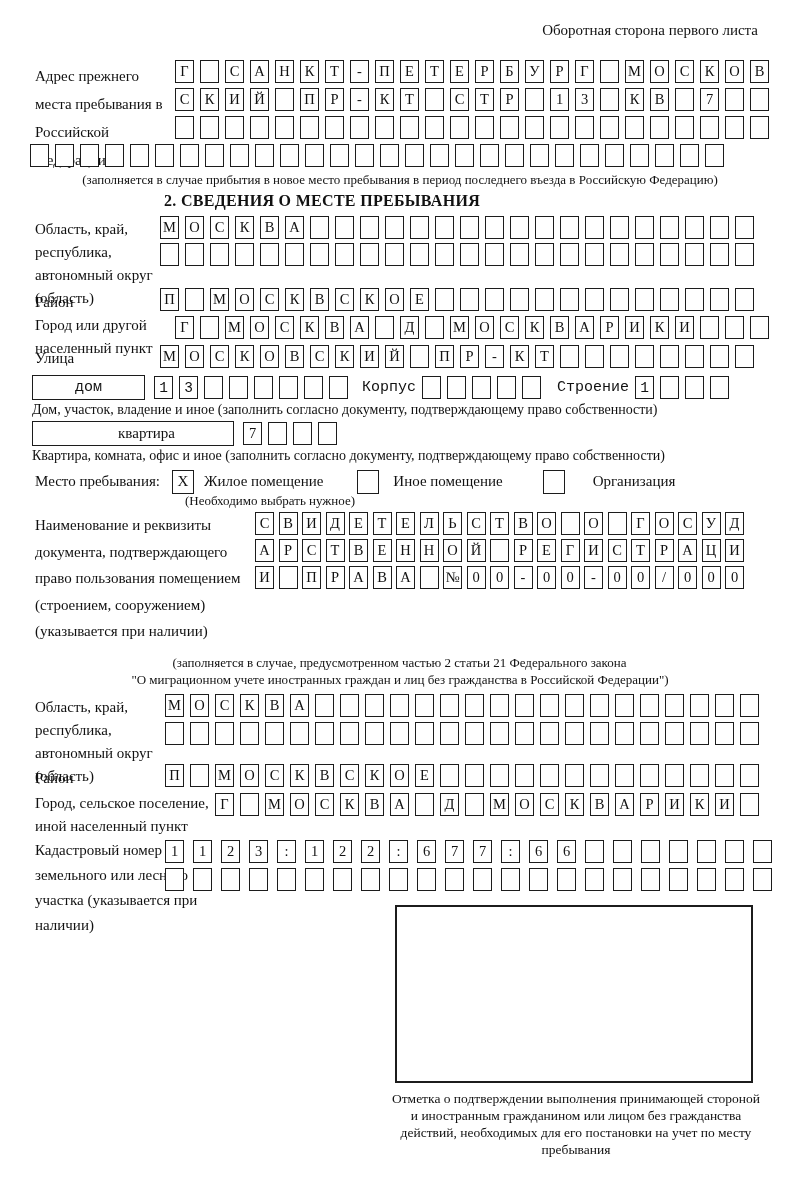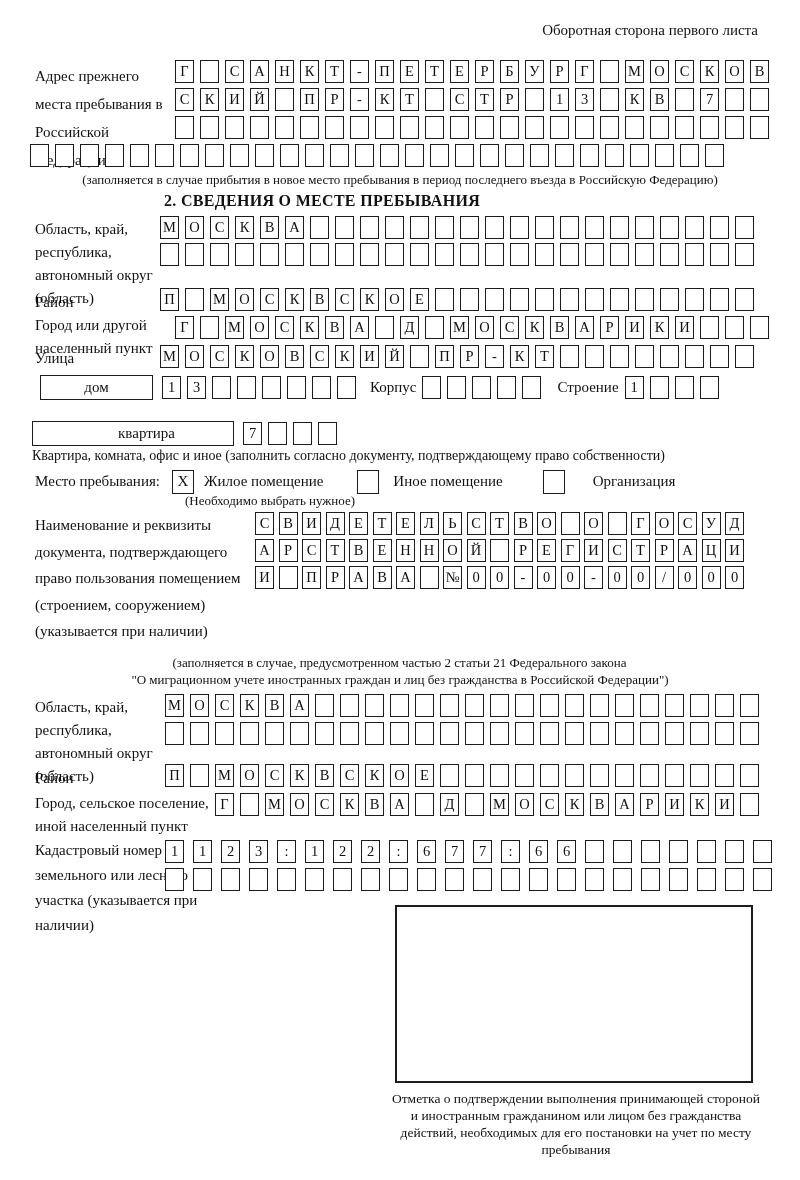--- a/index.html
+++ b/index.html
@@ -299,21 +299,21 @@
       <span class="cell"></span>
       <span class="cell"></span>
       <span class="cell"></span>
       <span class="cell"></span>
       <span class="cell"></span>
       <span class="cell"></span>
       <span class="cell"></span>
       <span class="cell"></span>
     </div>
 
-  <div class="abs inline-row" style="left:40px; top:375px;">
+  <div class="abs inline-row" style="left:32px; top:375px;font-family:Liberation Mono, monospace;">
     <div class="fieldbox" style="width:113px;">дом</div>
     <div class="grid" style="margin-left:9px;">
         <span class="cell">1</span>
         <span class="cell">3</span>
         <span class="cell"></span>
         <span class="cell"></span>
         <span class="cell"></span>
         <span class="cell"></span>
         <span class="cell"></span>
         <span class="cell"></span>
@@ -327,20 +327,21 @@
         <span class="cell"></span>
       </div>
     <div class="lbl" style="margin-left:16px;">Строение</div>
     <div class="grid" style="margin-left:6px;">
         <span class="cell">1</span>
         <span class="cell"></span>
         <span class="cell"></span>
         <span class="cell"></span>
       </div>
   </div>
+  <div class="abs caption" style="left:32px; top:402px;">Дом, участок, владение и иное (заполнить согласно документу, подтверждающему право собственности)</div>
 
   <div class="abs inline-row" style="left:32px; top:421px;">
     <div class="fieldbox" style="width:202px;padding-left:27px;">квартира</div>
     <div class="grid" style="margin-left:9px;">
         <span class="cell">7</span>
         <span class="cell"></span>
         <span class="cell"></span>
         <span class="cell"></span>
       </div>
   </div>

